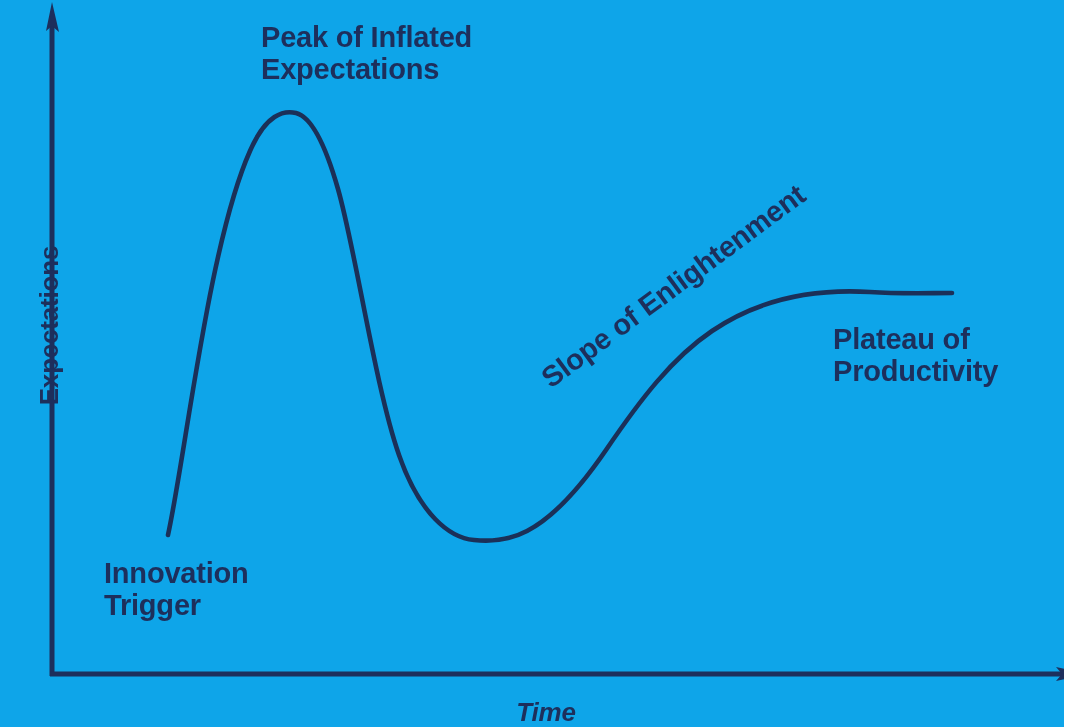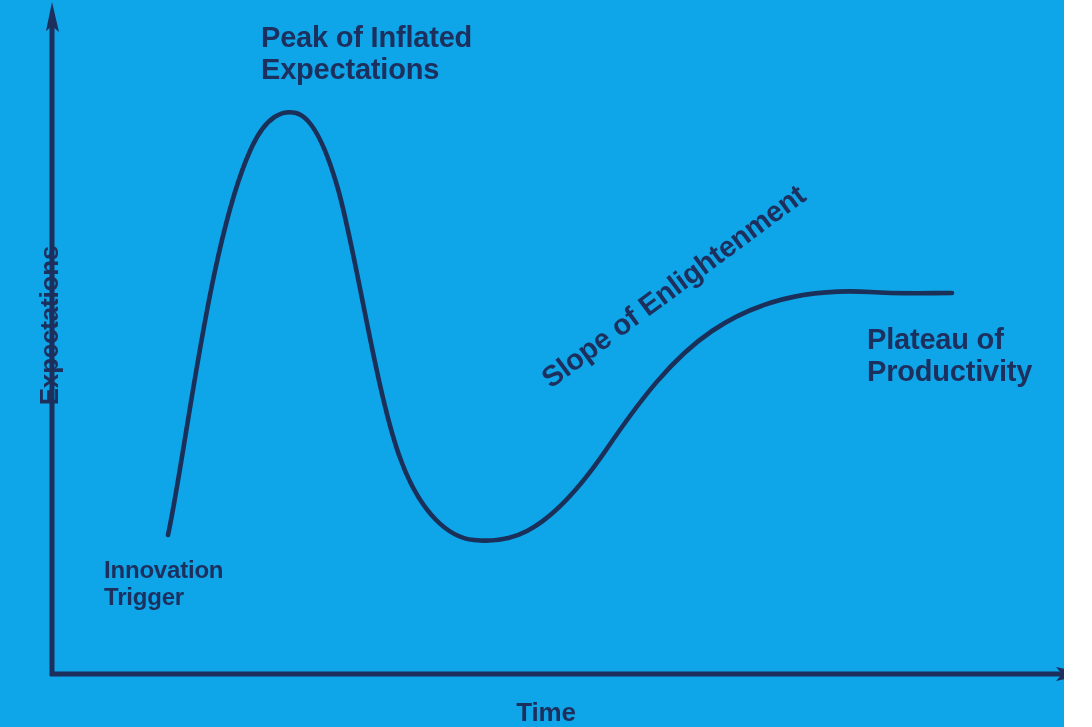--- a/index.html
+++ b/index.html
@@ -35,29 +35,29 @@
     letter-spacing: -0.2px;
   }
   #label-peak {
     left: 261px;
     top: 21px;
     font-size: 29px;
   }
   #label-innovation {
     left: 104px;
     top: 557px;
-    font-size: 24px;
+    font-size: 29px;
   }
   #label-trough {
     left: 418px;
     top: 557px;
     font-size: 29px;
   }
   #label-plateau {
-    left: 867px;
+    left: 833px;
     top: 323px;
     font-size: 29px;
   }
   #label-slope {
     left: 545px;
     top: 365px;
     font-size: 29px;
     transform: rotate(-36.5deg);
     transform-origin: 0 50%;
     white-space: nowrap;
@@ -71,20 +71,21 @@
     transform: rotate(-90deg);
     transform-origin: 50% 50%;
     white-space: nowrap;
   }
   #label-xaxis {
     left: 0px;
     top: 698px;
     width: 1092px;
     text-align: center;
     font-size: 26px;
+    font-style: italic;
   }
 </style>
 </head>
 <body>
 
 <div id="canvas">
 
   <svg id="chart-svg" viewBox="0 0 1092 727">
 
     <line x1="52" y1="676" x2="52" y2="16" stroke="#1d2f5c" stroke-width="5" stroke-linecap="butt"></line>

